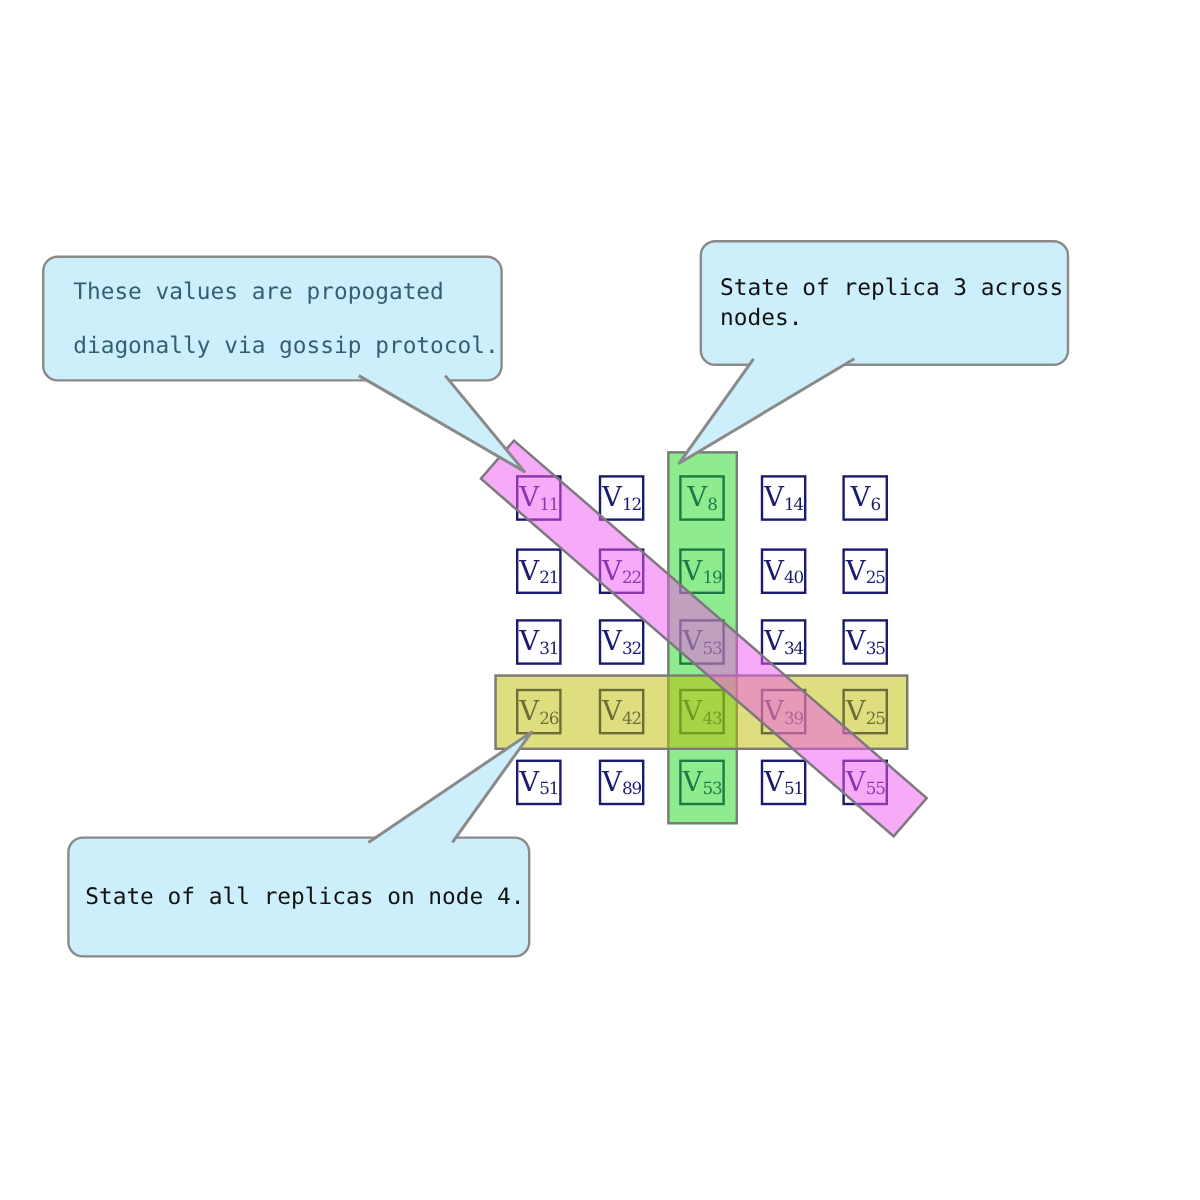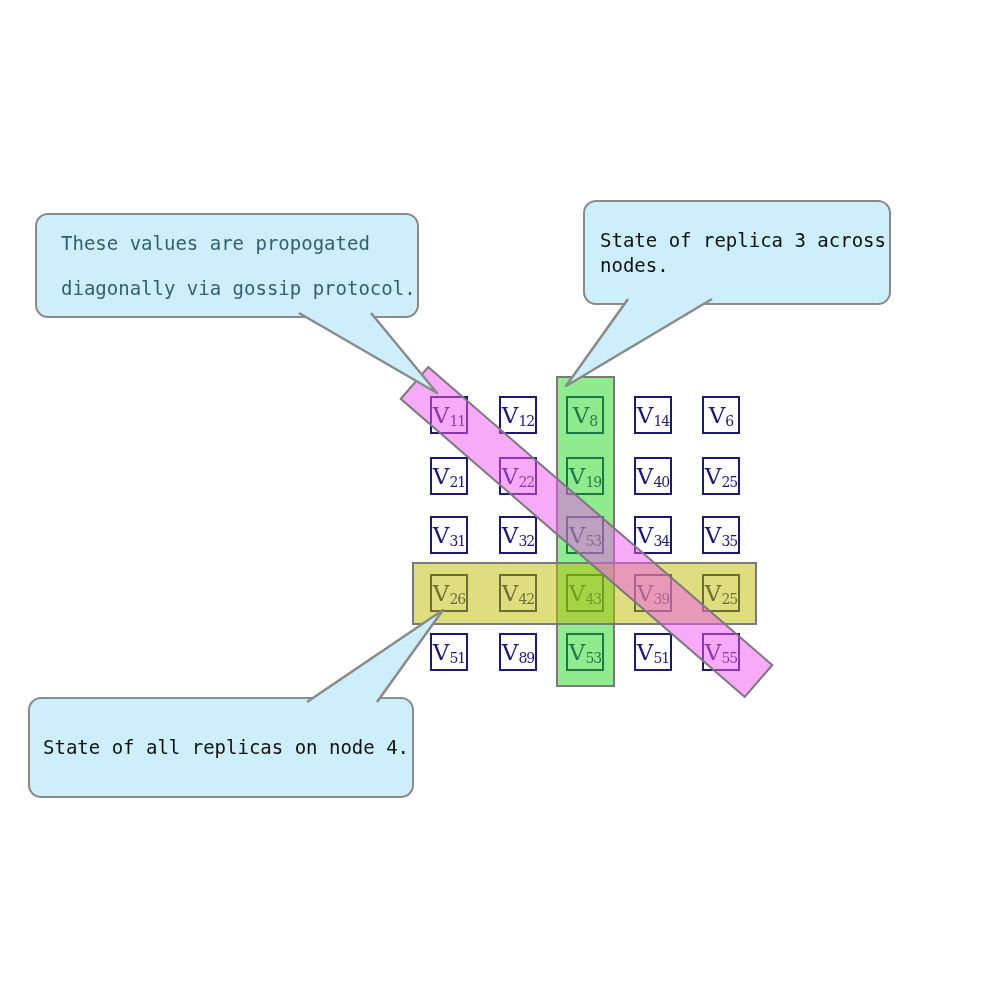--- a/index.html
+++ b/index.html
@@ -37,21 +37,21 @@
     box-sizing:border-box;
     background:#cdeefb;
     border:2.5px solid #8a8a8a;
     border-radius:13px;
     display:flex;flex-direction:column;justify-content:center;
     font-size:19px;line-height:25px;
     z-index:5;
   }
   #callout-gossip  {left:35px; top:213px;width:384px;height:105px;padding-left:24px;color:#336070;gap:20px;}
   #callout-replica3{left:583px;top:200px;width:308px;height:105px;padding-left:15px;color:#111111;}
-  #callout-node4   {left:28px; top:697px;width:386px;height:101px;padding-left:13px;color:#111111;}
+  #callout-node4   {left:56px; top:697px;width:386px;height:101px;padding-left:13px;color:#111111;}
   
   #pointers{position:absolute;left:0;top:0;z-index:6;pointer-events:none;}
 </style>
 </head>
 <body>
 
 <div id="canvas">
 
   <div class="cell" style="left:430px;top:396px">
       <span class="v">V</span>

